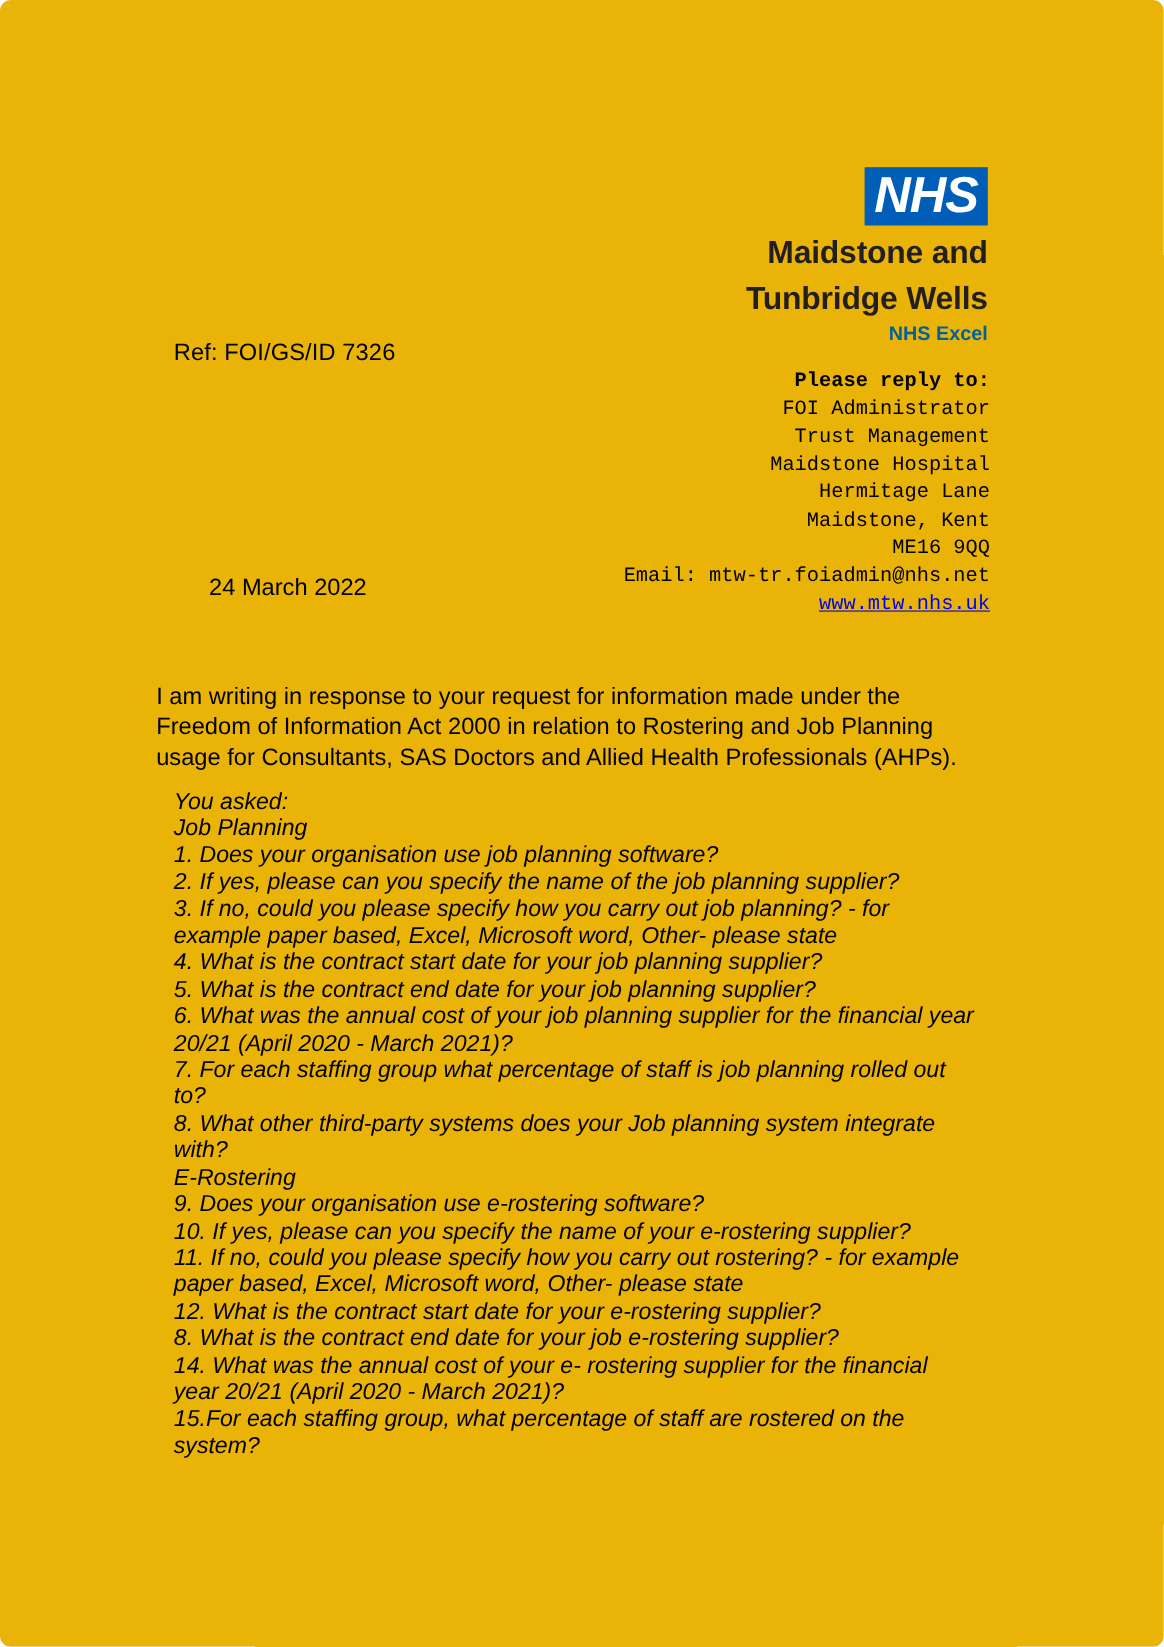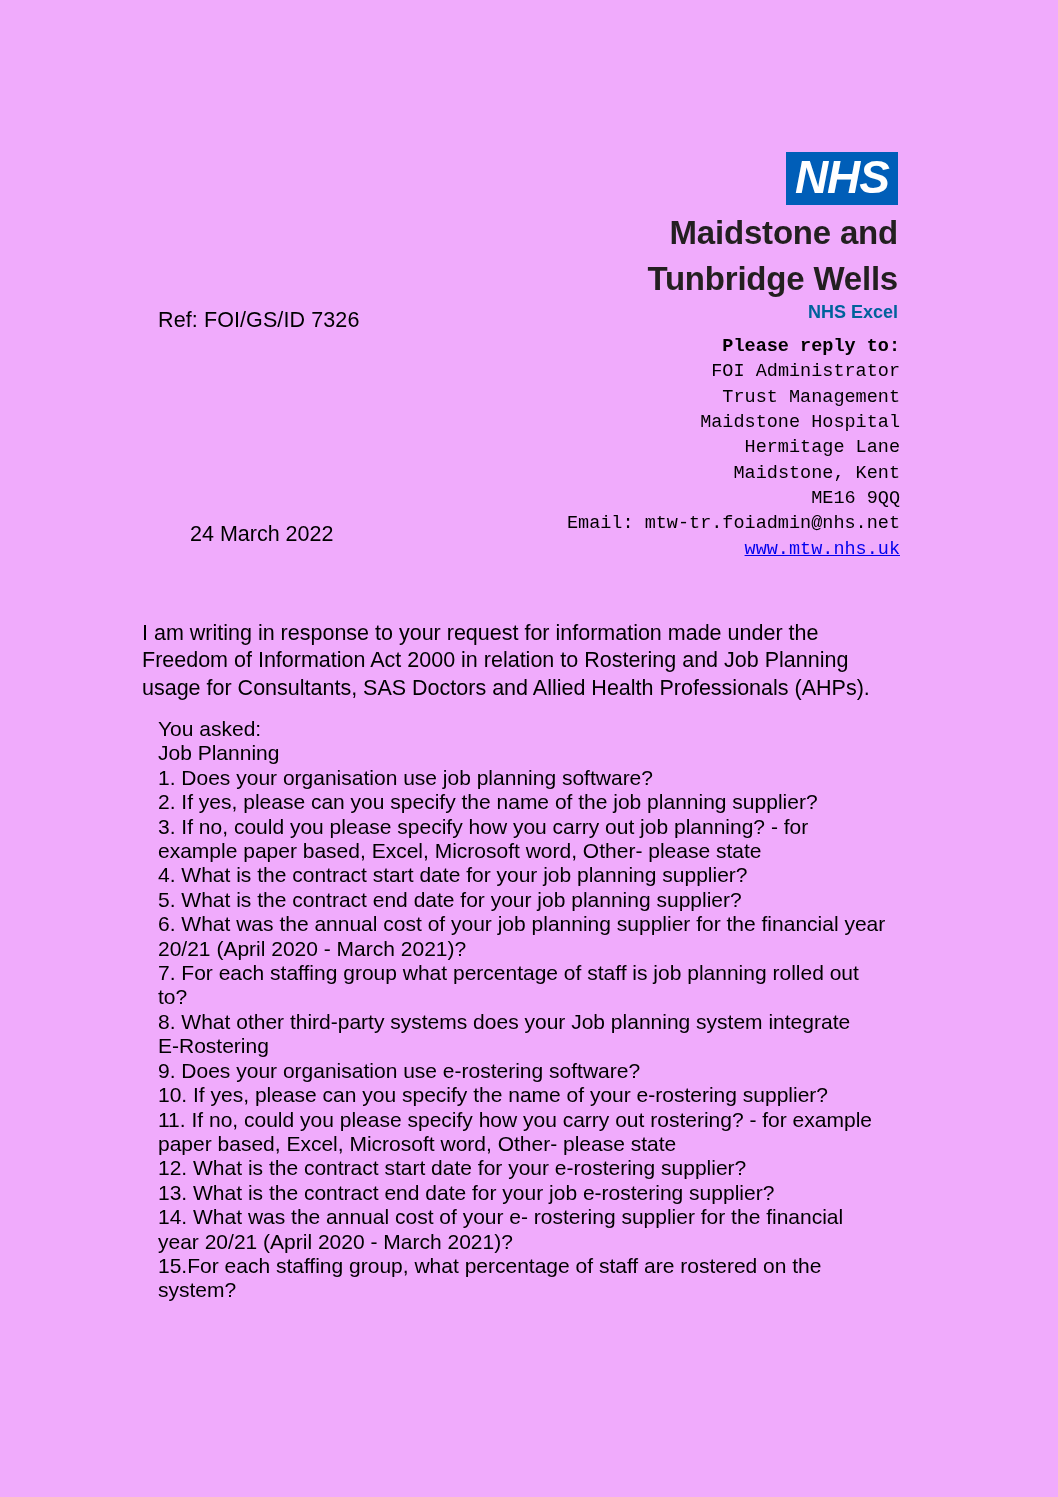--- a/index.html
+++ b/index.html
@@ -9,23 +9,24 @@
     background: #ffffff;
   }
   body {
     font-family: "Liberation Sans", sans-serif;
     color: #000000;
   }
   .page {
     position: relative;
     width: 1058px;
     height: 1497px;
-    background: #f0abfc;
+    background: #eab308;
     overflow: hidden;
     box-sizing: border-box;
+    border-radius: 10px;
   }
 
   
   .logo-block {
     position: absolute;
     top: 152px;
     right: 160px;
     text-align: right;
     line-height: 1;
   }
@@ -37,21 +38,21 @@
     font-weight: bold;
     font-size: 46px;
     font-style: italic;
     letter-spacing: -1px;
     padding: 2px 9px 5px 9px;
     line-height: 1;
   }
   .trust-name {
     font-family: "Liberation Sans", sans-serif;
     font-weight: bold;
-    font-size: 33px;
+    font-size: 29px;
     color: #231f20;
     letter-spacing: -0.2px;
     margin-top: 9px;
     line-height: 1.13;
     white-space: nowrap;
   }
   .trust-sub {
     font-family: "Liberation Sans", sans-serif;
     font-weight: bold;
     font-size: 18px;
@@ -117,20 +118,21 @@
     line-height: 1.27;
   }
   .intro-para .ln { display: block; white-space: nowrap; }
 
   
   .questions {
     position: absolute;
     left: 158px;
     top: 717px;
     width: 745px;
+    font-style: italic;
     font-size: 21px;
     line-height: 24.4px;
   }
   .questions .ln {
     display: block;
     white-space: nowrap;
   }
 </style>
 </head>
 <body>
@@ -176,26 +178,27 @@
     <span class="ln">2. If yes, please can you specify the name of the job planning supplier?</span>
     <span class="ln">3. If no, could you please specify how you carry out job planning? - for</span>
     <span class="ln">example paper based, Excel, Microsoft word, Other- please state</span>
     <span class="ln">4. What is the contract start date for your job planning supplier?</span>
     <span class="ln">5. What is the contract end date for your job planning supplier?</span>
     <span class="ln">6. What was the annual cost of your job planning supplier for the financial year</span>
     <span class="ln">20/21 (April 2020 - March 2021)?</span>
     <span class="ln">7. For each staffing group what percentage of staff is job planning rolled out</span>
     <span class="ln">to?</span>
     <span class="ln">8. What other third-party systems does your Job planning system integrate</span>
+    <span class="ln">with?</span>
     <span class="ln">E-Rostering</span>
     <span class="ln">9. Does your organisation use e-rostering software?</span>
     <span class="ln">10. If yes, please can you specify the name of your e-rostering supplier?</span>
     <span class="ln">11. If no, could you please specify how you carry out rostering? - for example</span>
     <span class="ln">paper based, Excel, Microsoft word, Other- please state</span>
     <span class="ln">12. What is the contract start date for your e-rostering supplier?</span>
-    <span class="ln">13. What is the contract end date for your job e-rostering supplier?</span>
+    <span class="ln">8. What is the contract end date for your job e-rostering supplier?</span>
     <span class="ln">14. What was the annual cost of your e- rostering supplier for the financial</span>
     <span class="ln">year 20/21 (April 2020 - March 2021)?</span>
     <span class="ln">15.For each staffing group, what percentage of staff are rostered on the</span>
     <span class="ln">system?</span>
   </div>
 
 </div>
 
 </body></html>

